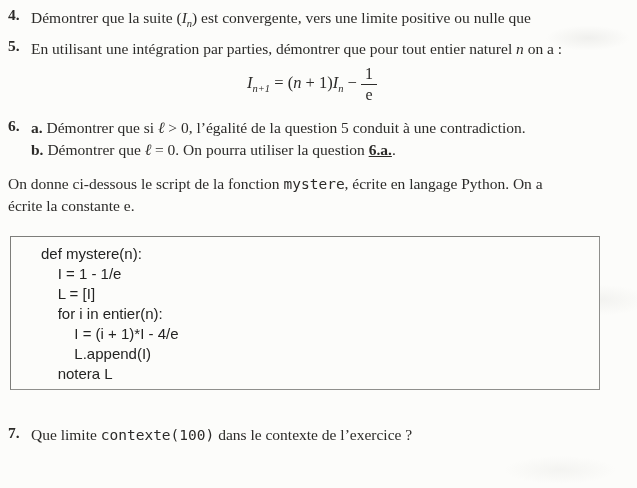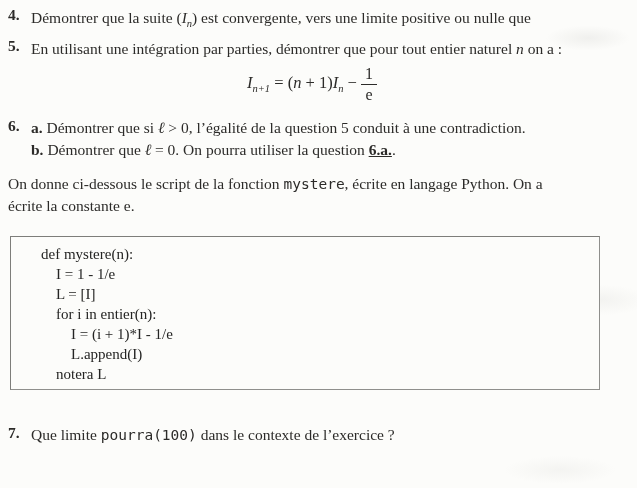--- a/index.html
+++ b/index.html
@@ -50,21 +50,21 @@
     margin: 19px 0 0 2px;
     width: 590px;
     box-sizing: border-box;
     border: 1px solid #7d7d7a;
     border-right-color: #8f8f8c;
     border-bottom-color: #8f8f8c;
     padding: 7px 8px 5px 30px;
     background: #fcfcfa;
   }
   .cline {
-    font-family: Liberation Serif, serif;
+    font-family: Liberation Sans, sans-serif;
     font-size: 15px;
     line-height: 20px;
     white-space: pre;
     color: #242423;
   }
   .q7 { margin-top: 34px; }
 </style>
 </head>
 <body>
 
@@ -96,25 +96,25 @@
   <div class="intro">
     <div class="line lh22"><span>On donne ci-dessous le script de la fonction </span><span class="mono">mystere</span><span>, écrite en langage Python. On a</span></div>
     <div class="line lh22"><span>écrite la constante e.</span></div>
   </div>
 
   <div class="codebox">
     <div class="cline">def mystere(n):</div>
     <div class="cline">    I = 1 - 1/e</div>
     <div class="cline">    L = [I]</div>
     <div class="cline">    for i in entier(n):</div>
-    <div class="cline">        I = (i + 1)*I - 1/e</div>
+    <div class="cline">        I = (i + 1)*I - 4/e</div>
     <div class="cline">        L.append(I)</div>
     <div class="cline">    notera L</div>
   </div>
 
   <div class="item q7">
     <span class="num">7.</span>
     <div>
-      <div class="line lh22"><span>Que limite </span><span class="mono">pourra(100)</span><span> dans le contexte de l’exercice ?</span></div>
+      <div class="line lh22"><span>Que limite </span><span class="mono">contexte(100)</span><span> dans le contexte de l’exercice ?</span></div>
     </div>
   </div>
 
 </div>
 
 </body></html>

